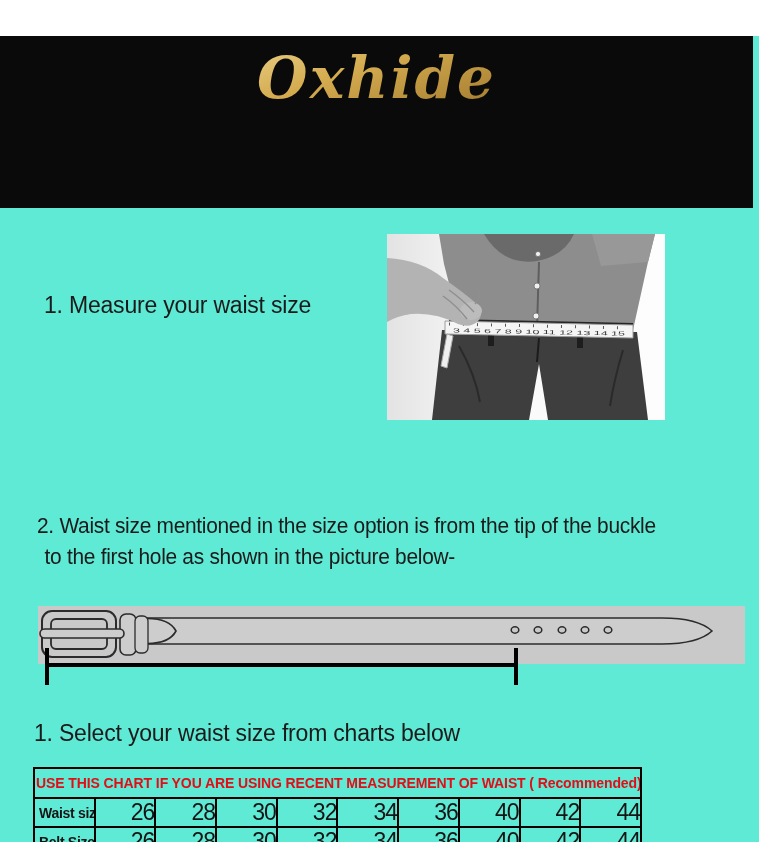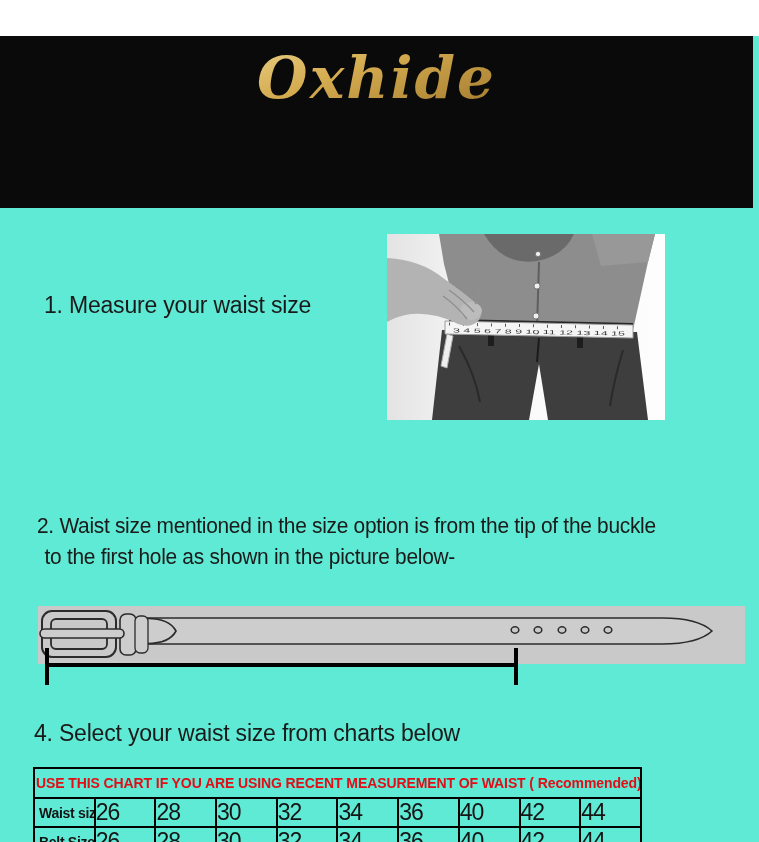--- a/index.html
+++ b/index.html
@@ -47,21 +47,21 @@
   .chart td{border:2px solid #000;overflow:hidden;white-space:nowrap;}
   .chart .hd{
     height:26px;text-align:center;font-weight:bold;font-size:14px;
     color:#e20d17;letter-spacing:-0.1px;
   }
   .chart .lbl{
     width:308px;height:25px;font-weight:bold;font-size:14px;
     letter-spacing:-0.3px;padding-left:4px;
   }
   .chart .num{
-    width:33px;height:25px;text-align:left;font-size:23px;
+    width:33px;height:25px;text-align:right;font-size:23px;
     padding:0;letter-spacing:-1px;
   }
 </style>
 </head>
 <body>
 
 <div class="page">
 
   <div class="header">
     <div class="logo">Oxhide</div>
@@ -143,21 +143,21 @@
       <rect x="4" y="5" width="74" height="46" rx="10" fill="#c9c9c9" stroke="#2b2b2b" stroke-width="2"></rect>
       <rect x="13" y="13" width="56" height="30" rx="5" fill="none" stroke="#2b2b2b" stroke-width="1.8"></rect>
       <rect x="2" y="23" width="84" height="9" rx="4.5" fill="#cdcdcd" stroke="#2b2b2b" stroke-width="1.6"></rect>
     </g>
   </svg>
 
   <div class="mline h"></div>
   <div class="mline tl"></div>
   <div class="mline tr"></div>
 
-  <div class="step step3">4. Select your waist size from charts below</div>
+  <div class="step step3">1. Select your waist size from charts below</div>
 
   <table class="chart">
     <tbody>
         <tr>
       <td class="hd" colspan="10">USE THIS CHART IF YOU ARE USING RECENT MEASUREMENT OF WAIST ( Recommended)</td>
     </tr>
     <tr>
       <td class="lbl">Waist size as per recent measurement ( Inches )</td>
       <td class="num">26</td>
       <td class="num">28</td>

